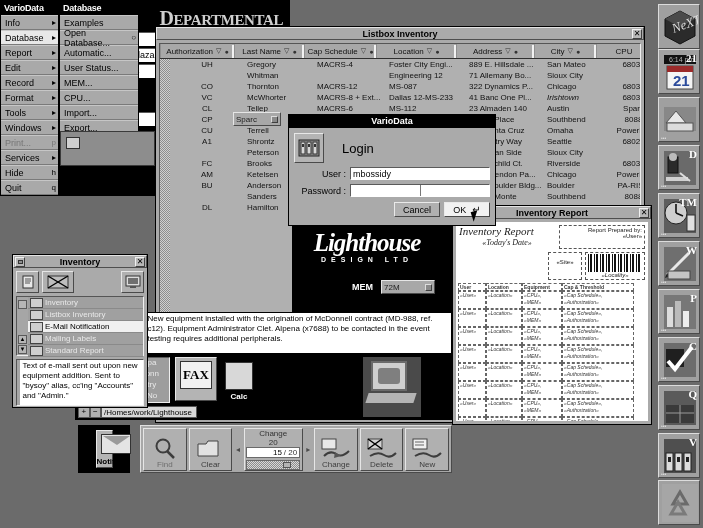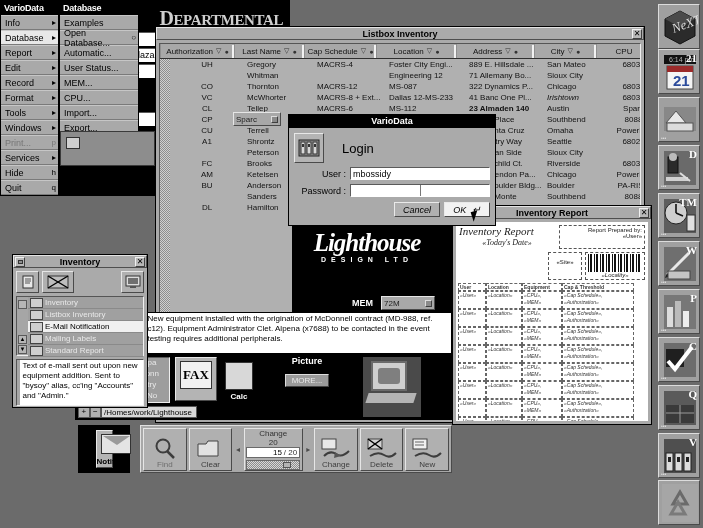--- a/index.html
+++ b/index.html
@@ -212,21 +212,21 @@
     border-top:1px solid #e8e8e8; border-left:1px solid #e8e8e8;
     border-right:1px solid #4a4a4a; border-bottom:1px solid #4a4a4a;
     display:flex; align-items:center; justify-content:center; }
   .login-title { font-size: 13px; color: #000; }
   .lrow { display:flex; align-items:center; margin-top: 4px; }
   .lrow label { width: 56px; text-align: right; font-size: 9px; padding-right: 4px; }
   .lrow .tf { flex: 1; height: 13px; background: #fff;
     border-top:1px solid #5a5a5a; border-left:1px solid #5a5a5a;
     border-right:1px solid #fff; border-bottom:1px solid #fff;
     font-size: 9px; display:flex; align-items:center; padding-left: 2px; }
-  .lbtns { display:flex; justify-content:flex-end; gap: 4px; margin-top: 5px; font-style: italic; }
+  .lbtns { display:flex; justify-content:flex-end; gap: 4px; margin-top: 5px; }
   .btn { height: 15px; min-width: 46px; background: #b0b0b0;
     border-top:1px solid #eaeaea; border-left:1px solid #eaeaea;
     border-right:1px solid #4a4a4a; border-bottom:1px solid #4a4a4a;
     font-size: 9px; display:flex; align-items:center; justify-content:center; color:#000;}
   .btn.def { background: #f2f2f2; gap: 6px; }
 
   
   #notifytile { position:absolute; left: 78px; top: 425px; width: 52px; height: 48px;
     background: #000; display:flex; align-items:center; justify-content:center;}
   #actbar { position:absolute; left: 140px; top: 425px; width: 312px; height: 48px;
@@ -462,21 +462,21 @@
             <div class="cell" style="flex: 0 0 80px;">Dallas 12-MS-233</div>
             <div class="cell" style="flex: 0 0 78px;">41 Banc One Pl...</div>
             <div class="cell" style="flex: 0 0 62px; font-style: italic;">Irishtown</div>
             <div class="cell" style="flex: 0 0 55px; justify-content: center;">68030</div>
           </div>
           <div class="lb-row">
             <div class="cell" style="flex: 0 0 74px; justify-content: center;">CL</div>
             <div class="cell" style="flex: 0 0 70px;">Tellep</div>
             <div class="cell" style="flex: 0 0 72px;">MACRS-6</div>
             <div class="cell" style="flex: 0 0 80px;">MS-112</div>
-            <div class="cell" style="flex: 0 0 78px; font-weight: bold;">23 Almaden 140</div>
+            <div class="cell" style="flex: 0 0 78px;">23 Almaden 140</div>
             <div class="cell" style="flex: 0 0 62px;">Austin</div>
             <div class="cell" style="flex: 0 0 55px; justify-content: center;">Sparc</div>
           </div>
           <div class="lb-row">
             <div class="cell" style="flex: 0 0 74px; justify-content: center;">CP</div>
             <div class="cell" style="flex: 0 0 70px;">Whitman</div>
             <div class="cell" style="flex: 0 0 72px;">MACRS-3</div>
             <div class="cell" style="flex: 0 0 80px;">Building 4</div>
             <div class="cell" style="flex: 0 0 78px;">1 Park Place</div>
             <div class="cell" style="flex: 0 0 62px;">Southbend</div>
@@ -680,21 +680,21 @@
         <span class="ar"></span>
       </span>
     </div>
   </div>
 
   <div style="position:absolute;left:292px;top:226px;width:160px;height:88px;background:#000;">
     <div id="logo" style="position:static;padding-top:4px;">
       <div class="lh">Lighthouse</div>
       <div class="dl">DESIGN LTD</div>
     </div>
-    <div style="position:absolute;left:60px;bottom:4px;display:flex;align-items:center;gap:4px;">
+    <div style="position:absolute;left:60px;bottom:20px;display:flex;align-items:center;gap:4px;">
       <span class="frm-lbl" style="width:auto">MEM</span>
       <span class="popup" style="width:54px">
         <span>72M</span>
         <span class="ar"></span>
       </span>
     </div>
   </div>
 
   <div id="notes">
     <div class="g"></div>
@@ -725,24 +725,20 @@
       <div style="position:absolute;left:4px;top:3px;width:32px;height:28px;background:#f2f2f2;border:1px solid #333;display:flex;align-items:center;justify-content:center;font-family:'Liberation Serif',serif;font-weight:bold;font-size:13px;">
         <span>FAX</span>
       </div>
     </div>
 
     <div class="tileicon" style="left:146px;top:6px;width:36px;height:42px;background:#000;border:none;">
       <div style="position:absolute;left:4px;top:2px;width:28px;height:28px;background:#d8d8d8;border:1px solid #333;"></div>
       <div class="lab" style="color:#fff">Calc</div>
     </div>
 
-    <div style="position:absolute;left:192px;top:2px;width:120px;">
-      <div style="color:#fff;font-weight:bold;font-size:9px;text-align:center;width:80px;">Picture</div>
-      <div style="margin-top:8px;width:44px;height:13px;margin-left:18px;background:#9a9a9a;border-top:1px solid #ddd;border-left:1px solid #ddd;border-right:1px solid #444;border-bottom:1px solid #444;font-size:8px;color:#e8e8e8;display:flex;align-items:center;justify-content:center;">MORE...</div>
-    </div>
     <div style="position:absolute;left:288px;top:3px;width:58px;height:60px;background:#4a4a4a;">
       <div style="position:absolute;left:8px;top:4px;width:36px;height:30px;background:#cfcfcf;border:2px solid #6a6a6a;">
         <div style="position:absolute;inset:5px;background:#7f7f7f;border-radius:3px;"></div>
       </div>
       <div style="position:absolute;left:4px;top:36px;width:48px;height:10px;background:#b4b4b4;transform:skewX(-18deg);"></div>
     </div>
   </div>
 
   <div class="win" id="invwin">
     <div class="titlebar">

